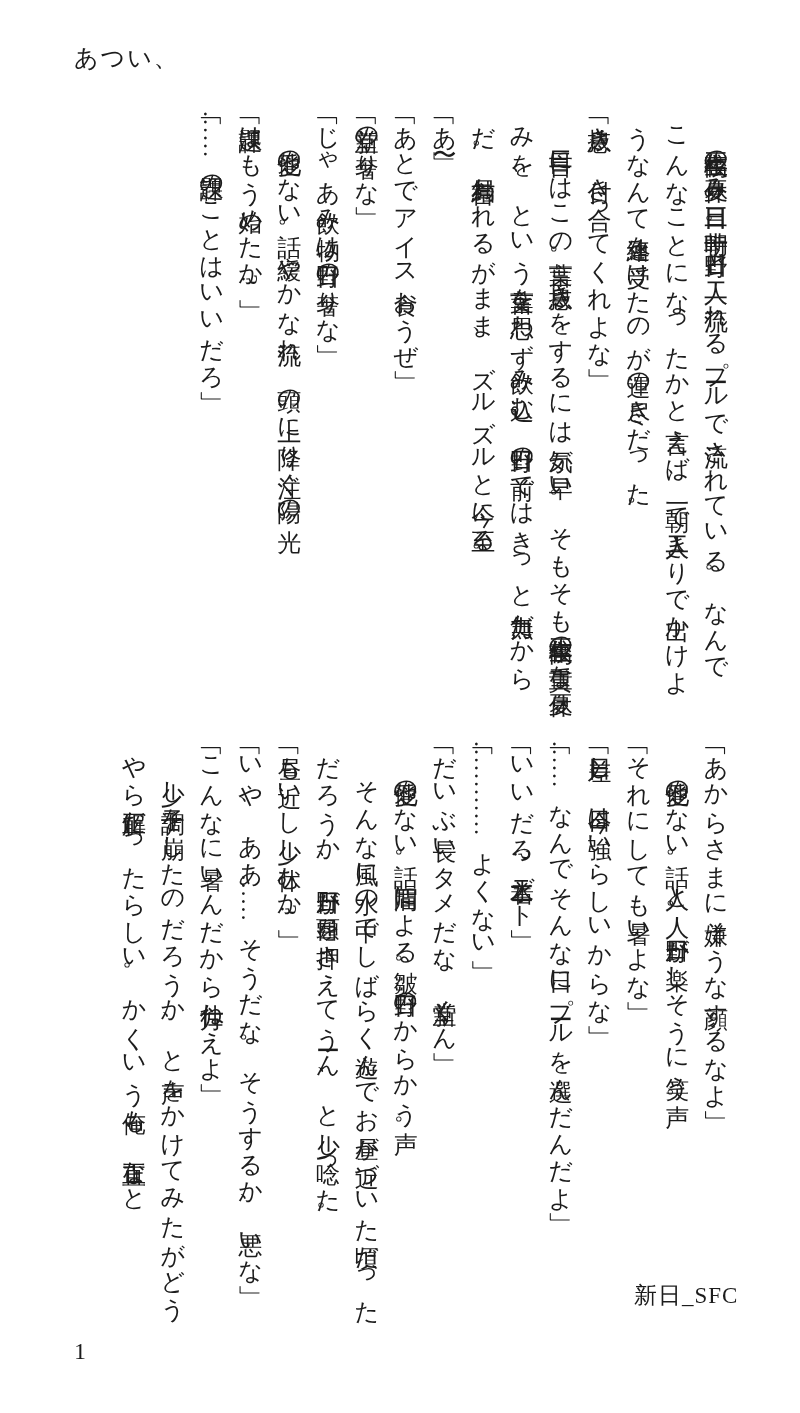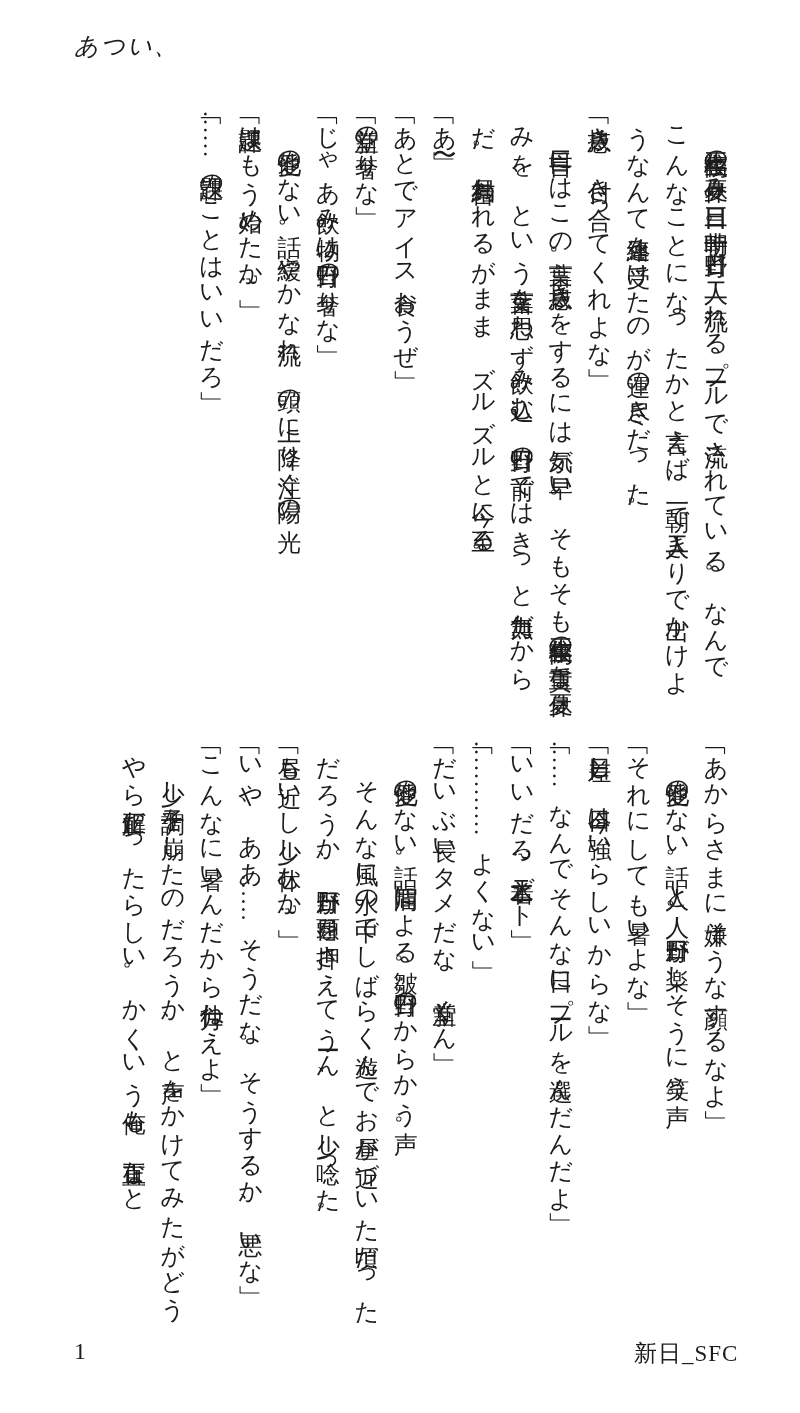--- a/index.html
+++ b/index.html
@@ -12,25 +12,24 @@
     width: 800px;
     height: 1413px;
     background: #ffffff;
     color: #1c1c1c;
     font-family: "Liberation Serif", "DejaVu Serif", serif;
     overflow: hidden;
   }
   .h-title {
     position: absolute;
     left: 74px;
-    top: 30px;
+    top: 42px;
     font-size: 24px;
     letter-spacing: 2px;
     white-space: nowrap;
-    font-style: italic;
   }
   .vtext {
     position: absolute;
     right: 65px;
     height: 578px;
     writing-mode: vertical-rl;
     text-orientation: mixed;
     font-size: 24px;
     line-height: 38.8px;
     letter-spacing: 0;
@@ -44,21 +43,21 @@
   .vtext p.indent { text-indent: 1em; }
   .footer-page-number {
     position: absolute;
     left: 74px;
     top: 1338px;
     font-size: 24px;
   }
   .footer-signature {
     position: absolute;
     left: 634px;
-    top: 1338px;
+    top: 1280px;
     font-size: 23px;
     letter-spacing: 1px;
     white-space: nowrap;
   }
 </style>
 </head>
 <body>
 
 <div class="page">
 

